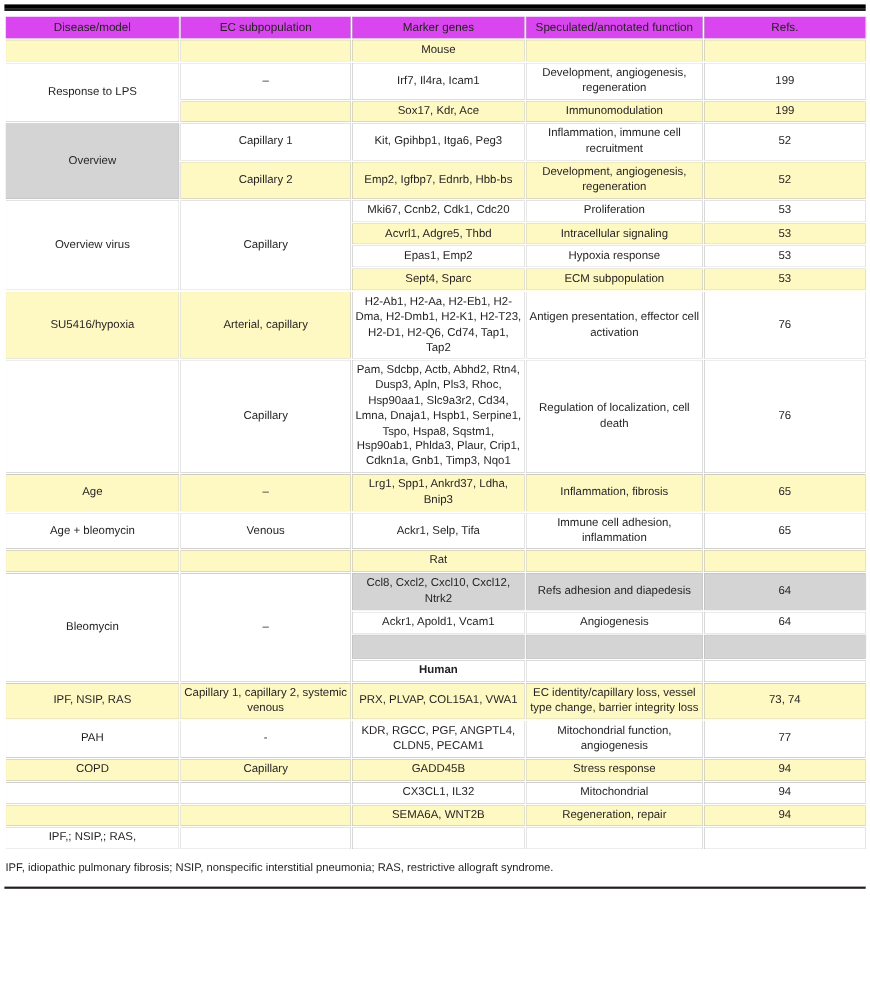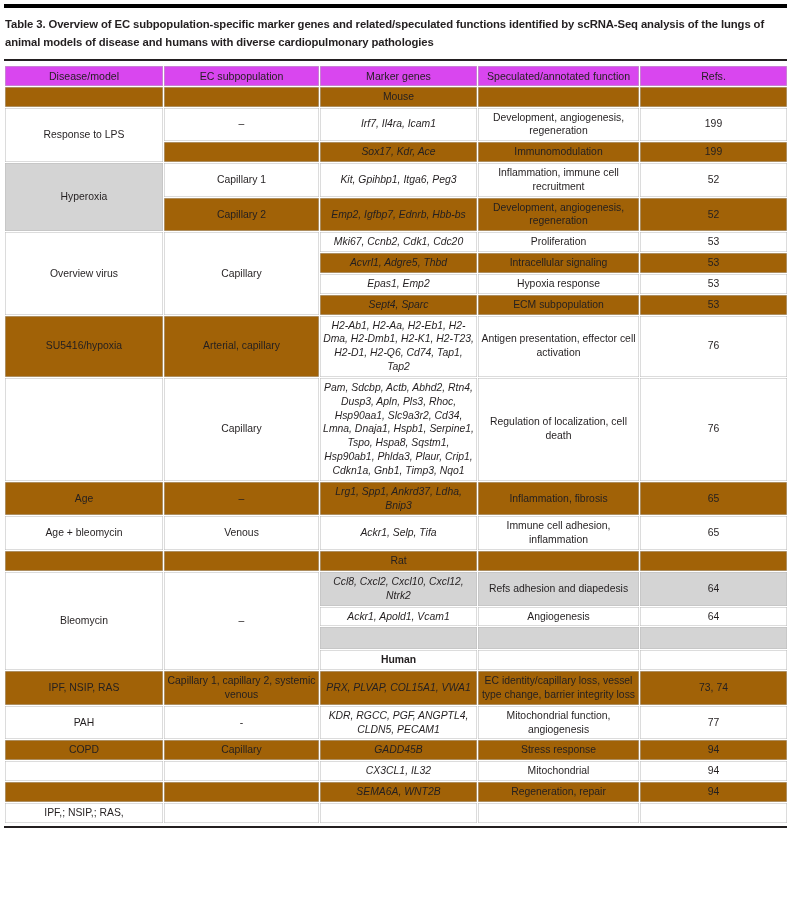--- a/index.html
+++ b/index.html
@@ -60,25 +60,25 @@
   .colC { width: 158px; }
   .colD { width: 162px; }
   .colE { width: 148px; }
 
   thead th {
     font-weight: bold;
     font-size: 10.6px;
     background: #d946ef;
     padding: 9px 4px;
   }
-  tr.band td { background: #a16207; }
+  tr.band td { background: #fef9c3; }
   tr.plain td { background: #ffffff; }
   td.band { background: #d4d4d4 !important; }
   td.plain { background: #ffffff !important; }
-  td.genes { font-style: italic; }
+  td.genes { }
   td.section { font-weight: bold; }
   .footnote {
     font-size: 10.2px;
     line-height: 1.5;
     padding: 9px 1px 6px 1px;
     color: #231f20;
   }
   .rule-bot {
     height: 2px;
     background: #231f20;
@@ -86,21 +86,20 @@
   }
   .empty-cell { height: 16px; }
 </style>
 </head>
 <body>
 
 <div class="page">
 
   <div class="rule-top"></div>
 
-  <div class="caption">Table 3. Overview of EC subpopulation-specific marker genes and related/speculated functions identified by scRNA-Seq analysis of the lungs of animal models of disease and humans with diverse cardiopulmonary pathologies</div>
 
   <div class="rule-mid"></div>
 
   <table class="tbl">
     <colgroup>
       <col class="colA">
         <col class="colB">
         <col class="colC">
         <col class="colD">
         <col class="colE">
@@ -132,21 +131,21 @@
         <td>199</td>
       </tr>
       <tr class="band">
         <td></td>
         <td class="genes">Sox17, Kdr, Ace</td>
         <td>Immunomodulation</td>
         <td>199</td>
       </tr>
 
       <tr class="plain">
-        <td class="band" rowspan="2">Hyperoxia</td>
+        <td class="band" rowspan="2">Overview</td>
         <td class="plain">Capillary 1</td>
         <td class="genes">Kit, Gpihbp1, Itga6, Peg3</td>
         <td>Inflammation, immune cell recruitment</td>
         <td>52</td>
       </tr>
       <tr class="band">
         <td>Capillary 2</td>
         <td class="genes">Emp2, Igfbp7, Ednrb, Hbb-bs</td>
         <td>Development, angiogenesis, regeneration</td>
         <td>52</td>
@@ -280,16 +279,17 @@
         <td>IPF,; NSIP,; RAS,</td>
         <td></td>
         <td></td>
         <td></td>
         <td></td>
       </tr>
 
     </tbody>
   </table>
 
+  <div class="footnote">IPF, idiopathic pulmonary fibrosis; NSIP, nonspecific interstitial pneumonia; RAS, restrictive allograft syndrome.</div>
 
   <div class="rule-bot"></div>
 
 </div>
 
 </body></html>

